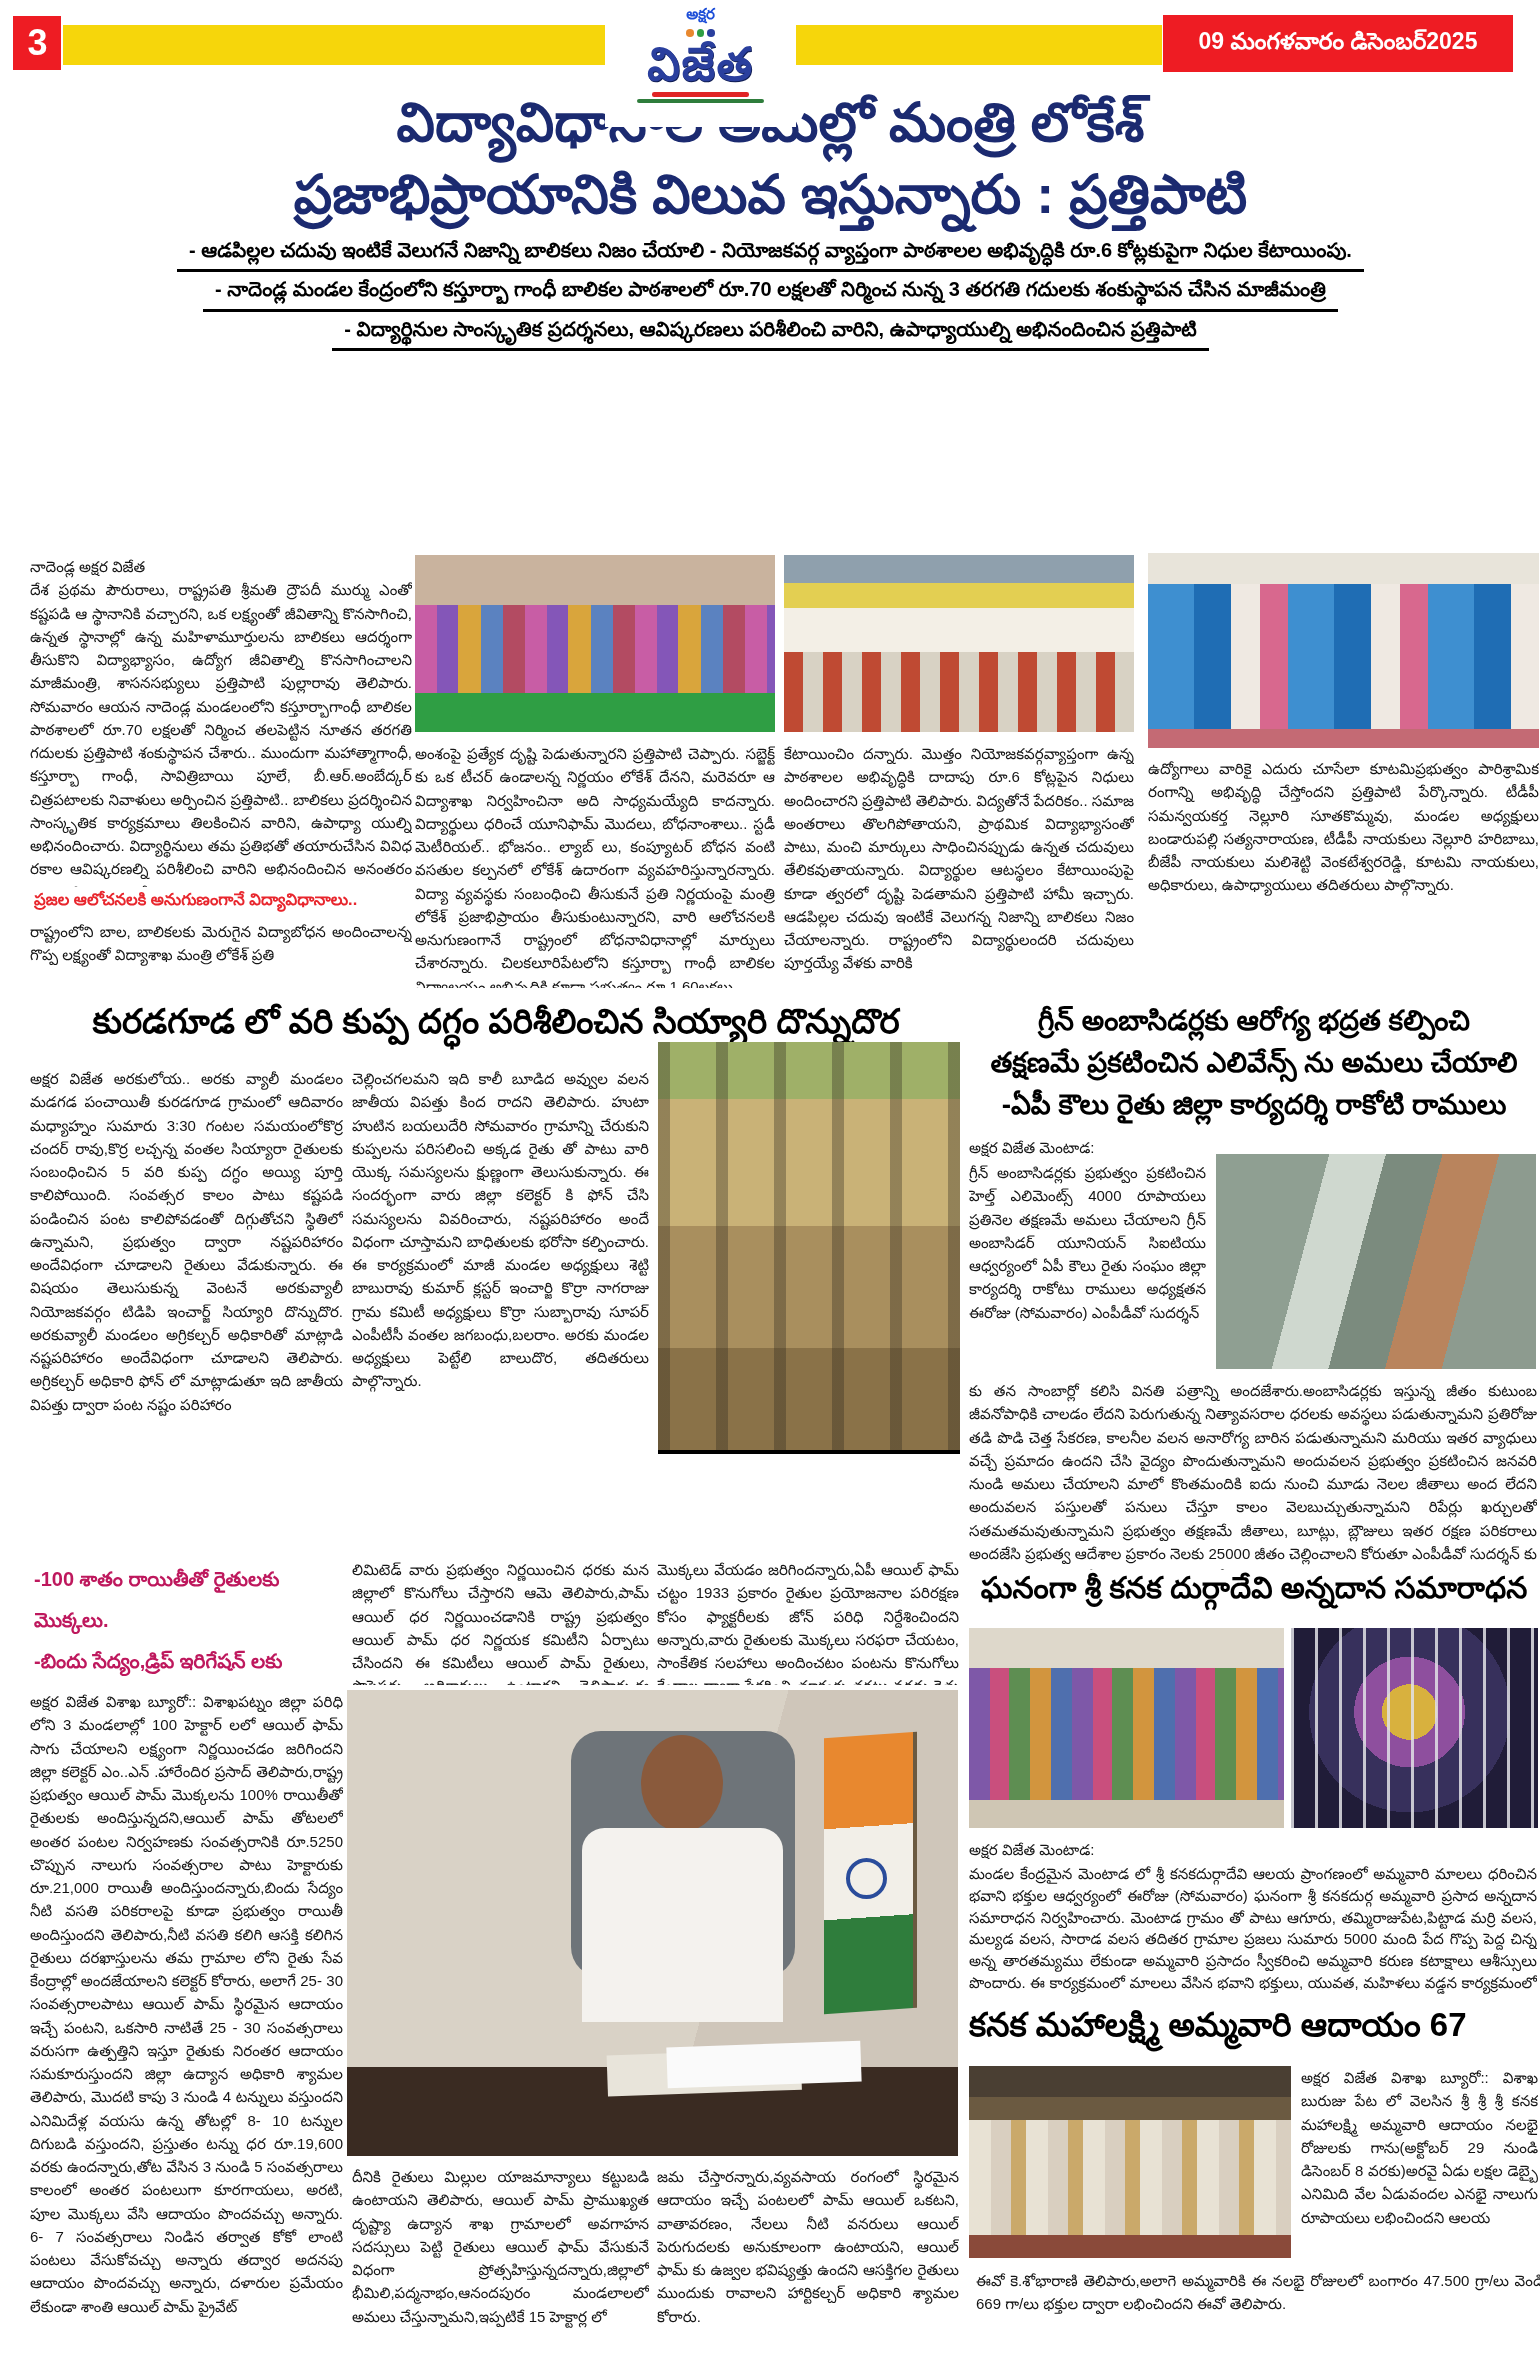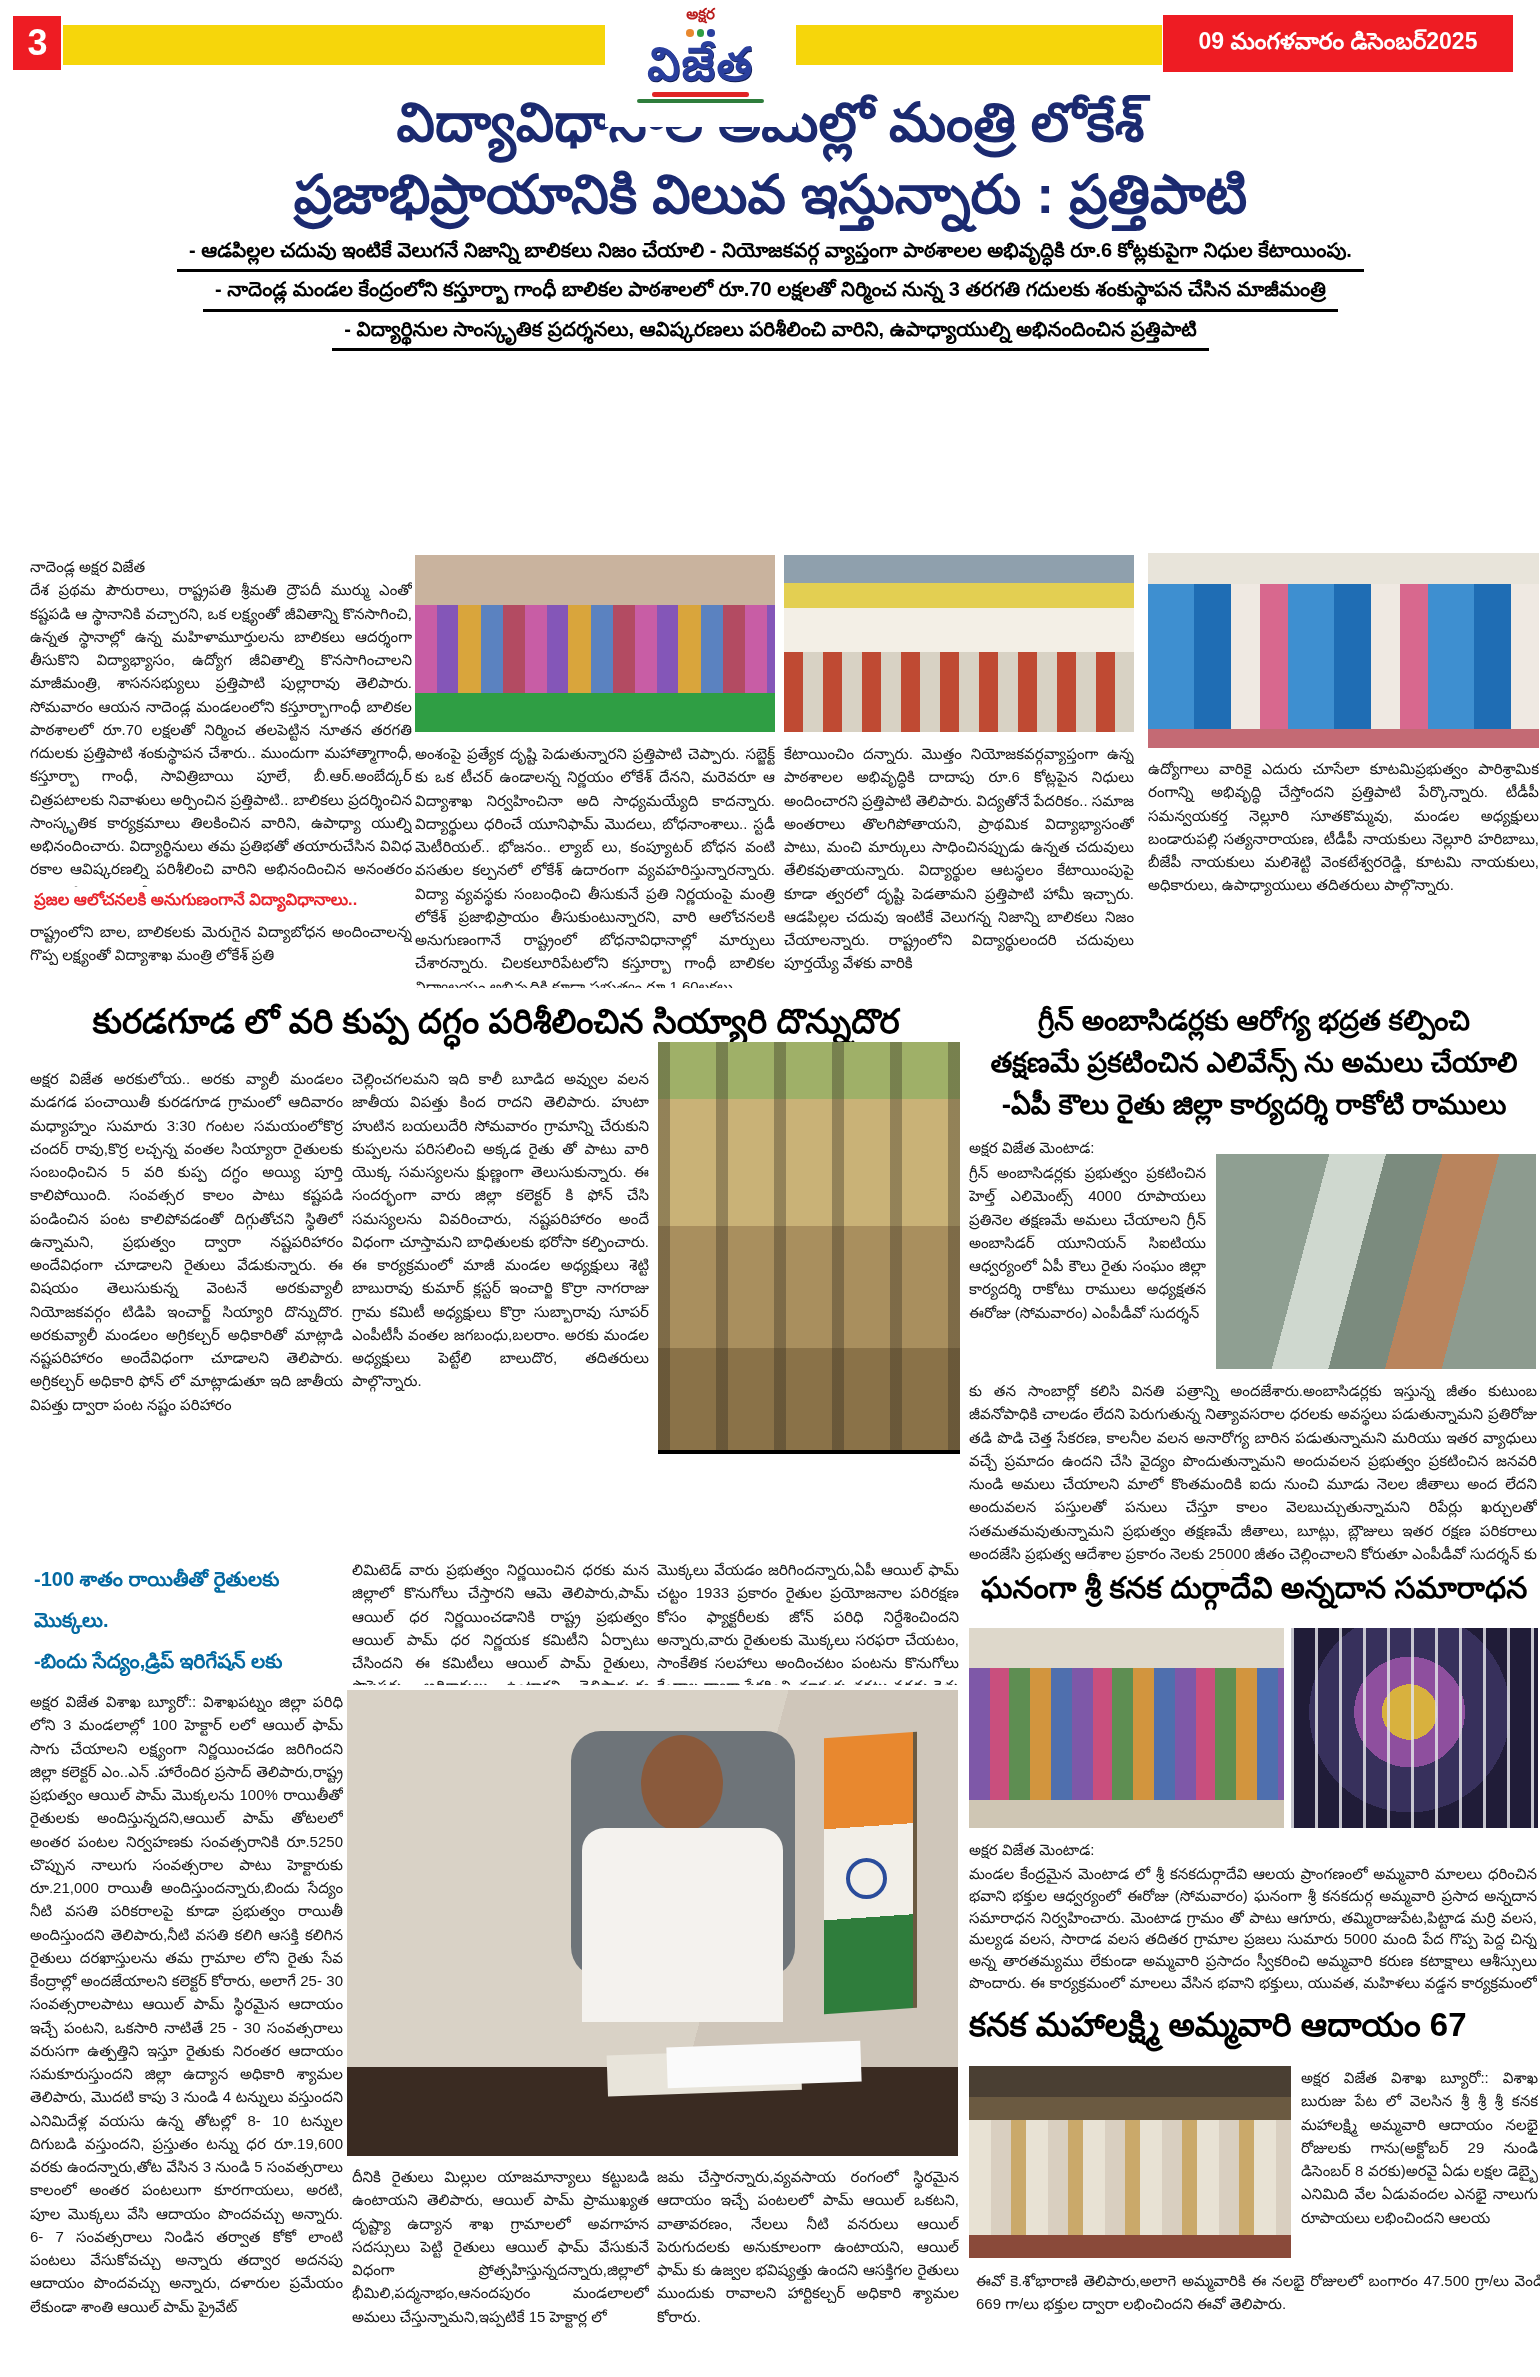--- a/index.html
+++ b/index.html
@@ -5,42 +5,42 @@
   html,body{margin:0;padding:0;background:#ffffff;}
   .page{position:relative;width:1541px;height:2377px;background:#ffffff;overflow:hidden;
         font-family:"Liberation Sans","DejaVu Sans",sans-serif;color:#111;}
   .abs{position:absolute;overflow:hidden;}
 
   
   .pagenum-box{position:absolute;left:13.4px;top:16.4px;width:48px;height:54px;background:#ee1c23;
         color:#fff;font-size:36px;font-weight:bold;display:flex;align-items:center;justify-content:center;}
   .yellow-bar{position:absolute;left:63px;top:25px;width:1099px;height:40px;background:#f6d60b;}
   .masthead{position:absolute;left:605px;top:1.5px;width:191px;height:125px;background:#fff;text-align:center;z-index:2;}
-  .masthead .overline{color:#b91c1c;font-size:15px;font-weight:bold;margin-top:3px;}
+  .masthead .overline{color:#1d4ed8;font-size:15px;font-weight:bold;margin-top:3px;}
   .masthead .dots span{display:inline-block;width:7.5px;height:7.5px;border-radius:50%;margin:0 1.5px;}
   .masthead .title{color:#2a3f9e;font-size:46px;font-weight:bold;line-height:48px;
         text-shadow:0.7px 0.7px 0 #101d52;letter-spacing:1.5px;}
   .mast-bar1{width:97px;height:5.2px;background:#e02425;margin:4.5px auto 2.2px;border-radius:2.2px;}
   .mast-bar2{width:127px;height:3.7px;background:#2f7d3c;margin:0 auto;border-radius:2.2px;}
   .date-box{position:absolute;left:1163px;top:15px;width:350px;height:57px;background:#ee1c23;
         color:#fff;font-size:23px;font-weight:bold;display:flex;align-items:center;justify-content:center;}
 
   
   .main-headline{position:absolute;left:30px;top:86px;width:1481px;text-align:center;
         color:#1b2a70;font-weight:bold;font-size:54px;line-height:72px;}
   .subheads{position:absolute;left:30px;top:238px;width:1481px;text-align:center;}
   .subhead{display:table;margin:0 auto 5.2px;font-size:20px;font-weight:bold;line-height:24.6px;
         padding:0 12px 6.7px;border-bottom:3px solid #000;color:#000;}
 
   .txt{font-size:15px;line-height:1.55;text-align:justify;color:#141414;}
   .byline-line{font-size:15px;line-height:1.55;color:#141414;}
   .crosshead{color:#e8262d;font-weight:bold;font-size:16.4px;}
   .sec-headline{font-weight:bold;color:#000;text-align:center;}
   .red{color:#e8262d;}
-  .bullet-line{font-size:20px;font-weight:bold;line-height:41px;color:#0369a1;}
+  .bullet-line{font-size:20px;font-weight:bold;line-height:41px;color:#be185d;}
 
   
   .photo{position:absolute;overflow:hidden;}
   .p1{background-image:
       linear-gradient(180deg,#c9b39e 0,#c9b39e 28%,rgba(0,0,0,0) 28%),
       linear-gradient(0deg,#2f9e44 0,#2f9e44 22%,rgba(0,0,0,0) 22%),
       repeating-linear-gradient(90deg,#c85da5 0 22.4px,#8456b8 22.4px 43px,#d9a53c 43px 66px,#5b82c0 66px 88px,#b34b62 88px 110px);}
   .p2{background-image:
       linear-gradient(180deg,#8fa0ad 0 16%,#e3cf52 16% 30%,#f3efe6 30% 55%,rgba(0,0,0,0) 55%),
       repeating-linear-gradient(90deg,#bf4a33 0 19.4px,#d8d2c4 19.4px 39px);}

